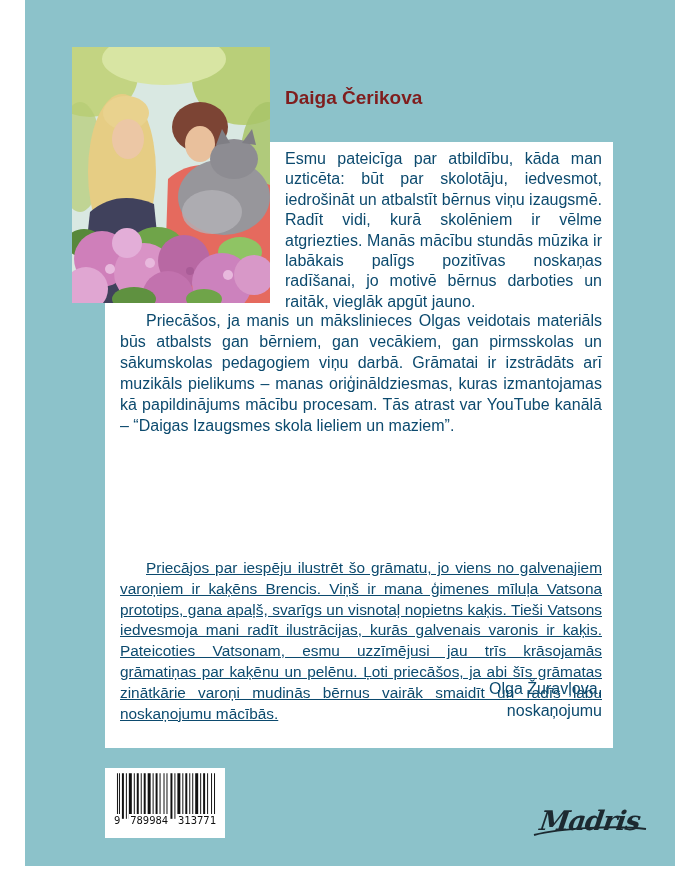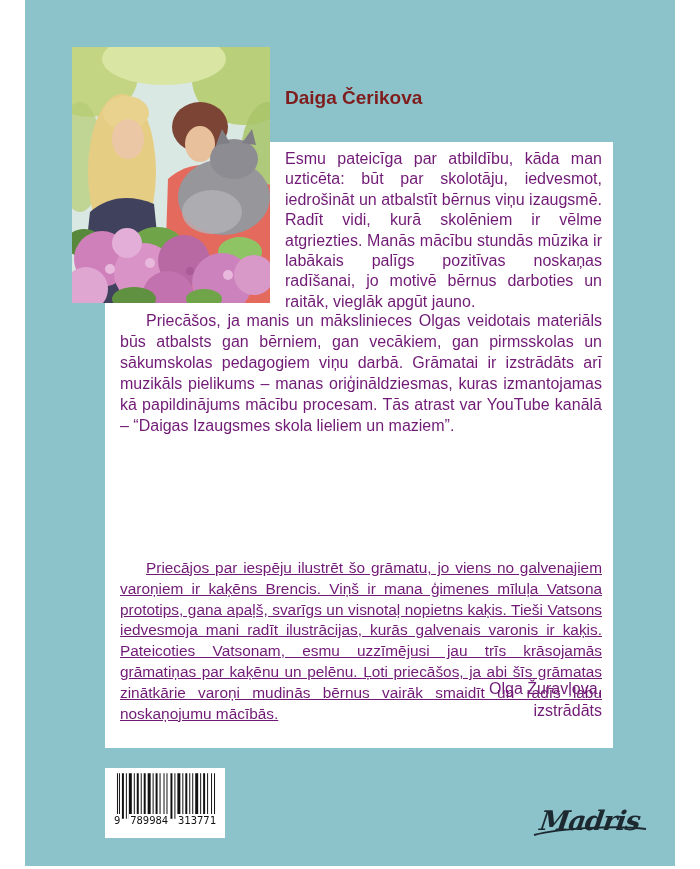--- a/index.html
+++ b/index.html
@@ -19,21 +19,21 @@
   .photo svg { display:block; width:100%; height:100%; }
   .author-names {
     position:absolute; left:285px; top:86px; z-index:2;
     color:#7f1d1d; font-weight:bold; font-size:19px; line-height:23px;
   }
   .panel {
     position:absolute; left:105px; top:142px; width:508px; height:606px;
     background:#ffffff; z-index:1;
   }
   .txt {
-    position:absolute; color:#701a75; font-size:16px; line-height:21px;
+    position:absolute; color:#0c4a6e; font-size:16px; line-height:21px;
     text-align:justify; z-index:2;
   }
   .p1 { left:285px; top:149px; width:317px; line-height:20.4px; }
   .p2 { left:120px; top:310px; width:482px; text-indent:26px; }
   .p3 { left:120px; top:432px; width:482px; text-indent:26px; }
   .sig1 { left:120px; top:465px; width:482px; text-align:right; line-height:22px; }
   .p4 { left:120px; top:558px; width:482px; text-indent:26px; font-size:15.4px; line-height:20.8px;text-decoration:underline; }
   .sig2 { left:120px; top:678px; width:482px; text-align:right; line-height:22px; }
   .barcode-box {
     position:absolute; left:105px; top:768px; width:120px; height:70px;
@@ -107,21 +107,21 @@
   <div class="panel"></div>
 
   <p class="txt p1">Esmu pateicīga par atbildību, kāda man uzticēta: būt par skolotāju, iedvesmot, iedrošināt un atbalstīt bērnus viņu izaugsmē. Radīt vidi, kurā skolēniem ir vēlme atgriezties. Manās mācību stundās mūzika ir labākais palīgs pozitīvas noskaņas radīšanai, jo motivē bērnus darboties un raitāk, vieglāk apgūt jauno.</p>
   <p class="txt p2">Priecāšos, ja manis un mākslinieces Olgas veidotais materiāls būs atbalsts gan bērniem, gan vecākiem, gan pirmsskolas un sākumskolas pedagogiem viņu darbā. Grāmatai ir izstrādāts arī muzikāls pielikums – manas oriģināldziesmas, kuras izmantojamas kā papildinājums mācību procesam. Tās atrast var YouTube kanālā – “Daigas Izaugsmes skola lieliem un maziem”.</p>
 
 
   <p class="txt p4">Priecājos par iespēju ilustrēt šo grāmatu, jo viens no galvenajiem varoņiem ir kaķēns Brencis. Viņš ir mana ģimenes mīluļa Vatsona prototips, gana apaļš, svarīgs un visnotaļ nopietns kaķis. Tieši Vatsons iedvesmoja mani radīt ilustrācijas, kurās galvenais varonis ir kaķis. Pateicoties Vatsonam, esmu uzzīmējusi jau trīs krāsojamās grāmatiņas par kaķēnu un pelēnu. Ļoti priecāšos, ja abi šīs grāmatas zinātkārie varoņi mudinās bērnus vairāk smaidīt un radīs labu noskaņojumu mācībās.</p>
 
   <div class="txt sig2">
     <div>Olga Žuravļova,</div>
-    <div>izstrādāts</div>
+    <div>noskaņojumu</div>
   </div>
 
   <div class="barcode-box">
     <svg width="104" height="52" viewBox="0 0 105 52">
       <g fill="#111111">
         <rect x="4" y="0" width="1" height="52"></rect>
           <rect x="6" y="0" width="1" height="52"></rect>
         <rect x="9" y="0" width="2" height="46"></rect>
           <rect x="13" y="0" width="1" height="46"></rect>
         <rect x="16" y="0" width="3" height="46"></rect>

